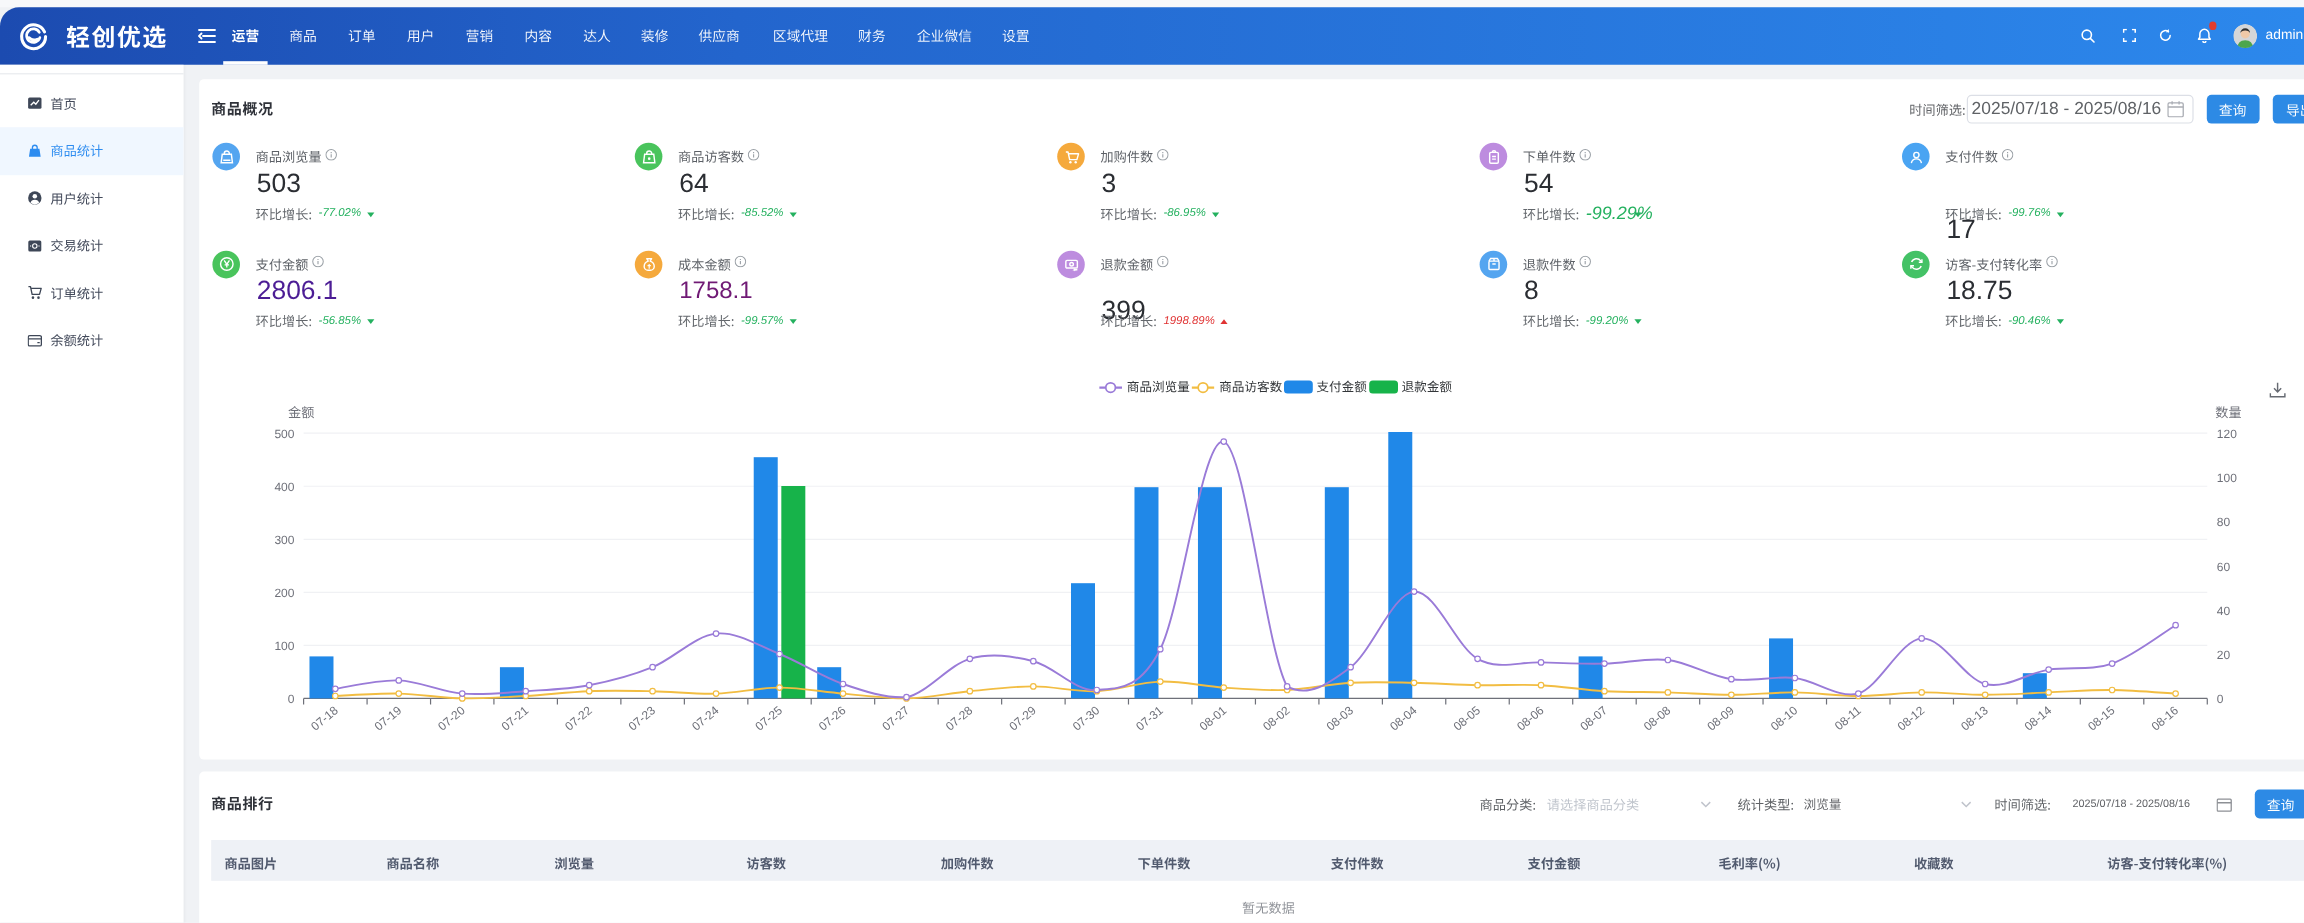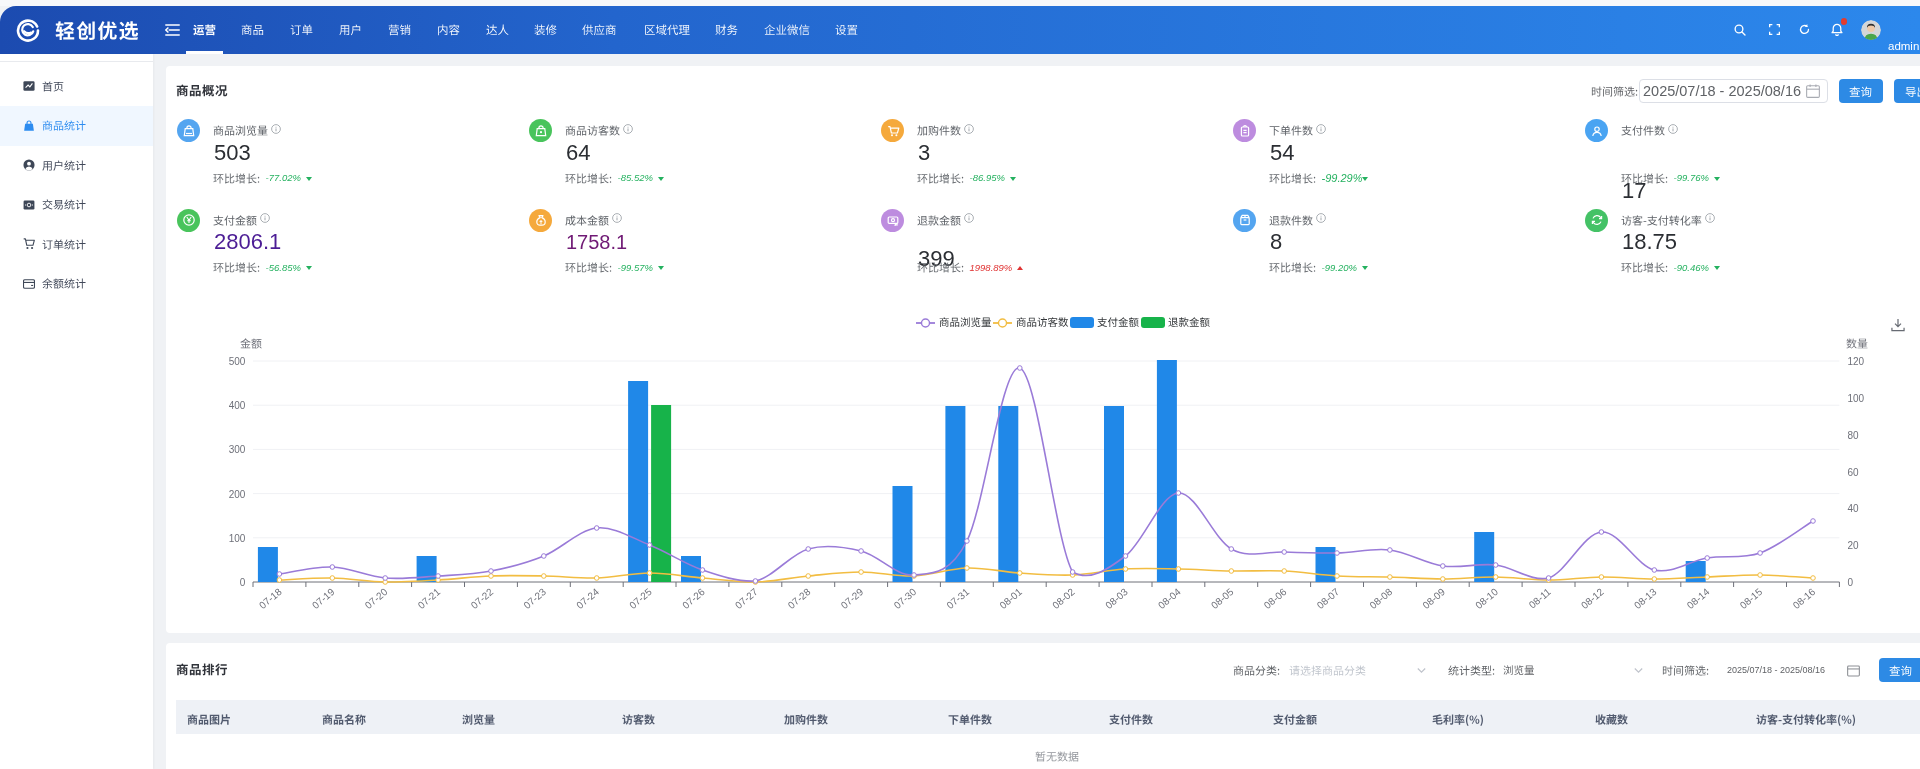--- a/index.html
+++ b/index.html
@@ -265,21 +265,21 @@
         <circle cx="11" cy="11" r="11"></circle>
       </clipPath>
     </defs>
 <g clip-path="url(#avc)">
       <circle cx="11" cy="11" r="11" fill="#d4d6d8"></circle>
 <path d="M4 22 q0 -7 7 -7 q7 0 7 7 Z" fill="#4ca64c"></path>
 <circle cx="11" cy="9" r="4.2" fill="#efc9a8"></circle>
 <path d="M6.5 8.5 a4.5 4.5 0 0 1 9 0 q-1 -2.5 -4.5 -2.5 q-3.5 0 -4.5 2.5 Z" fill="#303030"></path>
 </g>
   </svg>
-<div class="lat" style="left:1888px;top:47px;transform:translateY(-50%);font-size:11.5px;color:#ffffff;font-weight:400;">admin</div>
+<div class="lat" style="left:1888px;top:30px;transform:translateY(-50%);font-size:11.5px;color:#ffffff;font-weight:400;">admin</div>
 <div class="abs" style="left:0;top:54px;width:153px;height:715px;background:#fff;box-shadow:1px 0 2px rgba(0,0,0,0.04)"></div>
 <div class="abs" style="left:0;top:61px;width:153px;height:1px;background:#e8eaee"></div>
 <div class="abs" style="left:0;top:106px;width:153px;height:39.5px;background:#f0f7ff"></div>
 <svg class="abs" style="left:22.5px;top:80px" width="12" height="12" viewBox="0 0 14 14">
     <rect x="0.5" y="1.5" width="13" height="11" rx="1.5" fill="#3e4757"></rect>
     <path d="M3 9 L6 6 L8 8 L11 4" stroke="#fff" stroke-width="1.3" fill="none"></path>
   </svg>
 <svg class="" style="position:absolute;left:42.0px;top:78.6px;overflow:visible" width="22.0" height="14.9">
     <g fill="#42495a" transform="translate(0,11.7) scale(0.01100,-0.01100)">
       <use href="#r9996" x="0"></use>
@@ -508,21 +508,21 @@
 <div class="lat" style="left:1270.0px;top:152.5px;transform:translateY(-50%);font-size:22px;color:#2b2e33;font-weight:500;">54</div>
 <svg class="" style="position:absolute;left:1268.5px;top:170.6px;overflow:visible" width="49.5" height="14.9">
     <g fill="#63676c" transform="translate(0,11.7) scale(0.01100,-0.01100)">
       <use href="#r73AF" x="0"></use>
       <use href="#r6BD4" x="1000"></use>
       <use href="#r589E" x="2000"></use>
       <use href="#r957F" x="3000"></use>
       <use href="#r003A" x="4000"></use>
     </g>
   </svg>
-<div class="lat" style="left:1321.522px;top:178.0px;transform:translateY(-50%);font-size:11px;color:#24b15f;font-weight:400;font-style:italic;">-99.29%</div>
+<div class="lat" style="left:1321.522px;top:178.0px;transform:translateY(-50%);font-size:15px;color:#24b15f;font-weight:400;font-style:italic;">-99.29%</div>
 <div class="abs" style="left:1361.8999999999999px;top:176.5px;width:0;height:0;border-left:3.8px solid transparent;border-right:3.8px solid transparent;border-top:4.6px solid #24b15f"></div>
 <div class="abs" style="left:1585.0px;top:119.0px;width:23px;height:23px;border-radius:50%;background:#4aa4f2"></div>
 <svg class="abs" style="left:1589.5px;top:123.5px" width="14" height="14" viewBox="0 0 14 14">
     <circle cx="7" cy="5.2" r="2.2" stroke="#fff" fill="none" stroke-width="1.2"></circle>
     <path d="M2.8 12 q0.6 -3.6 4.2 -3.6 q3.6 0 4.2 3.6" stroke="#fff" fill="none" stroke-width="1.2"></path>
   </svg>
 <svg class="" style="position:absolute;left:1620.5px;top:123.1px;overflow:visible" width="44.0" height="14.9">
     <g fill="#5c6066" transform="translate(0,11.7) scale(0.01100,-0.01100)">
       <use href="#r652F" x="0"></use>
       <use href="#r4ED8" x="1000"></use>

